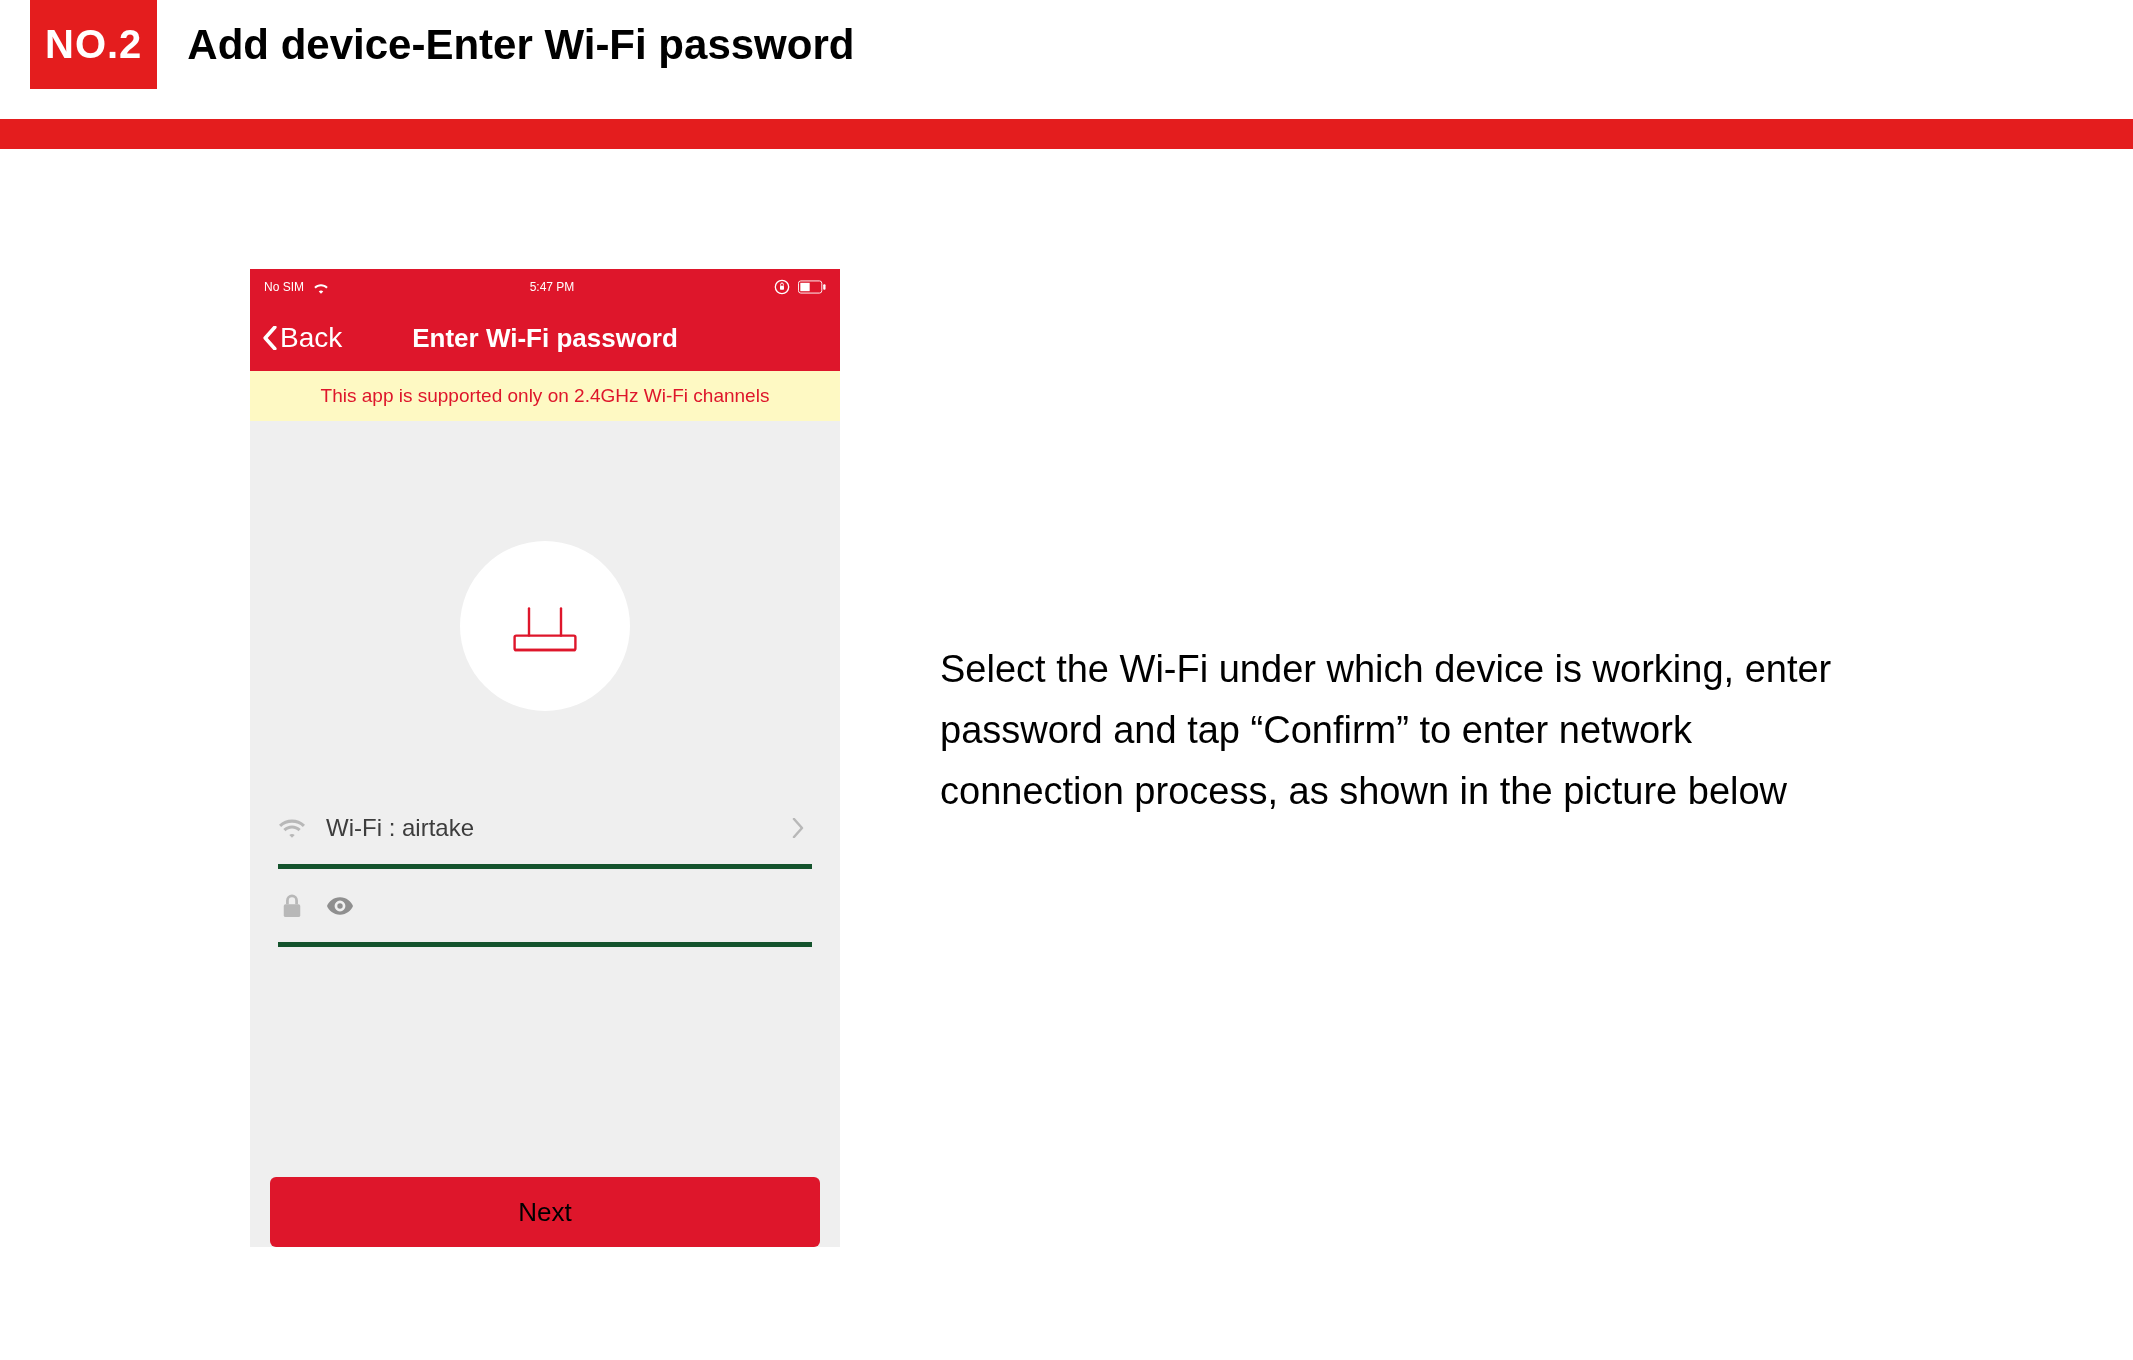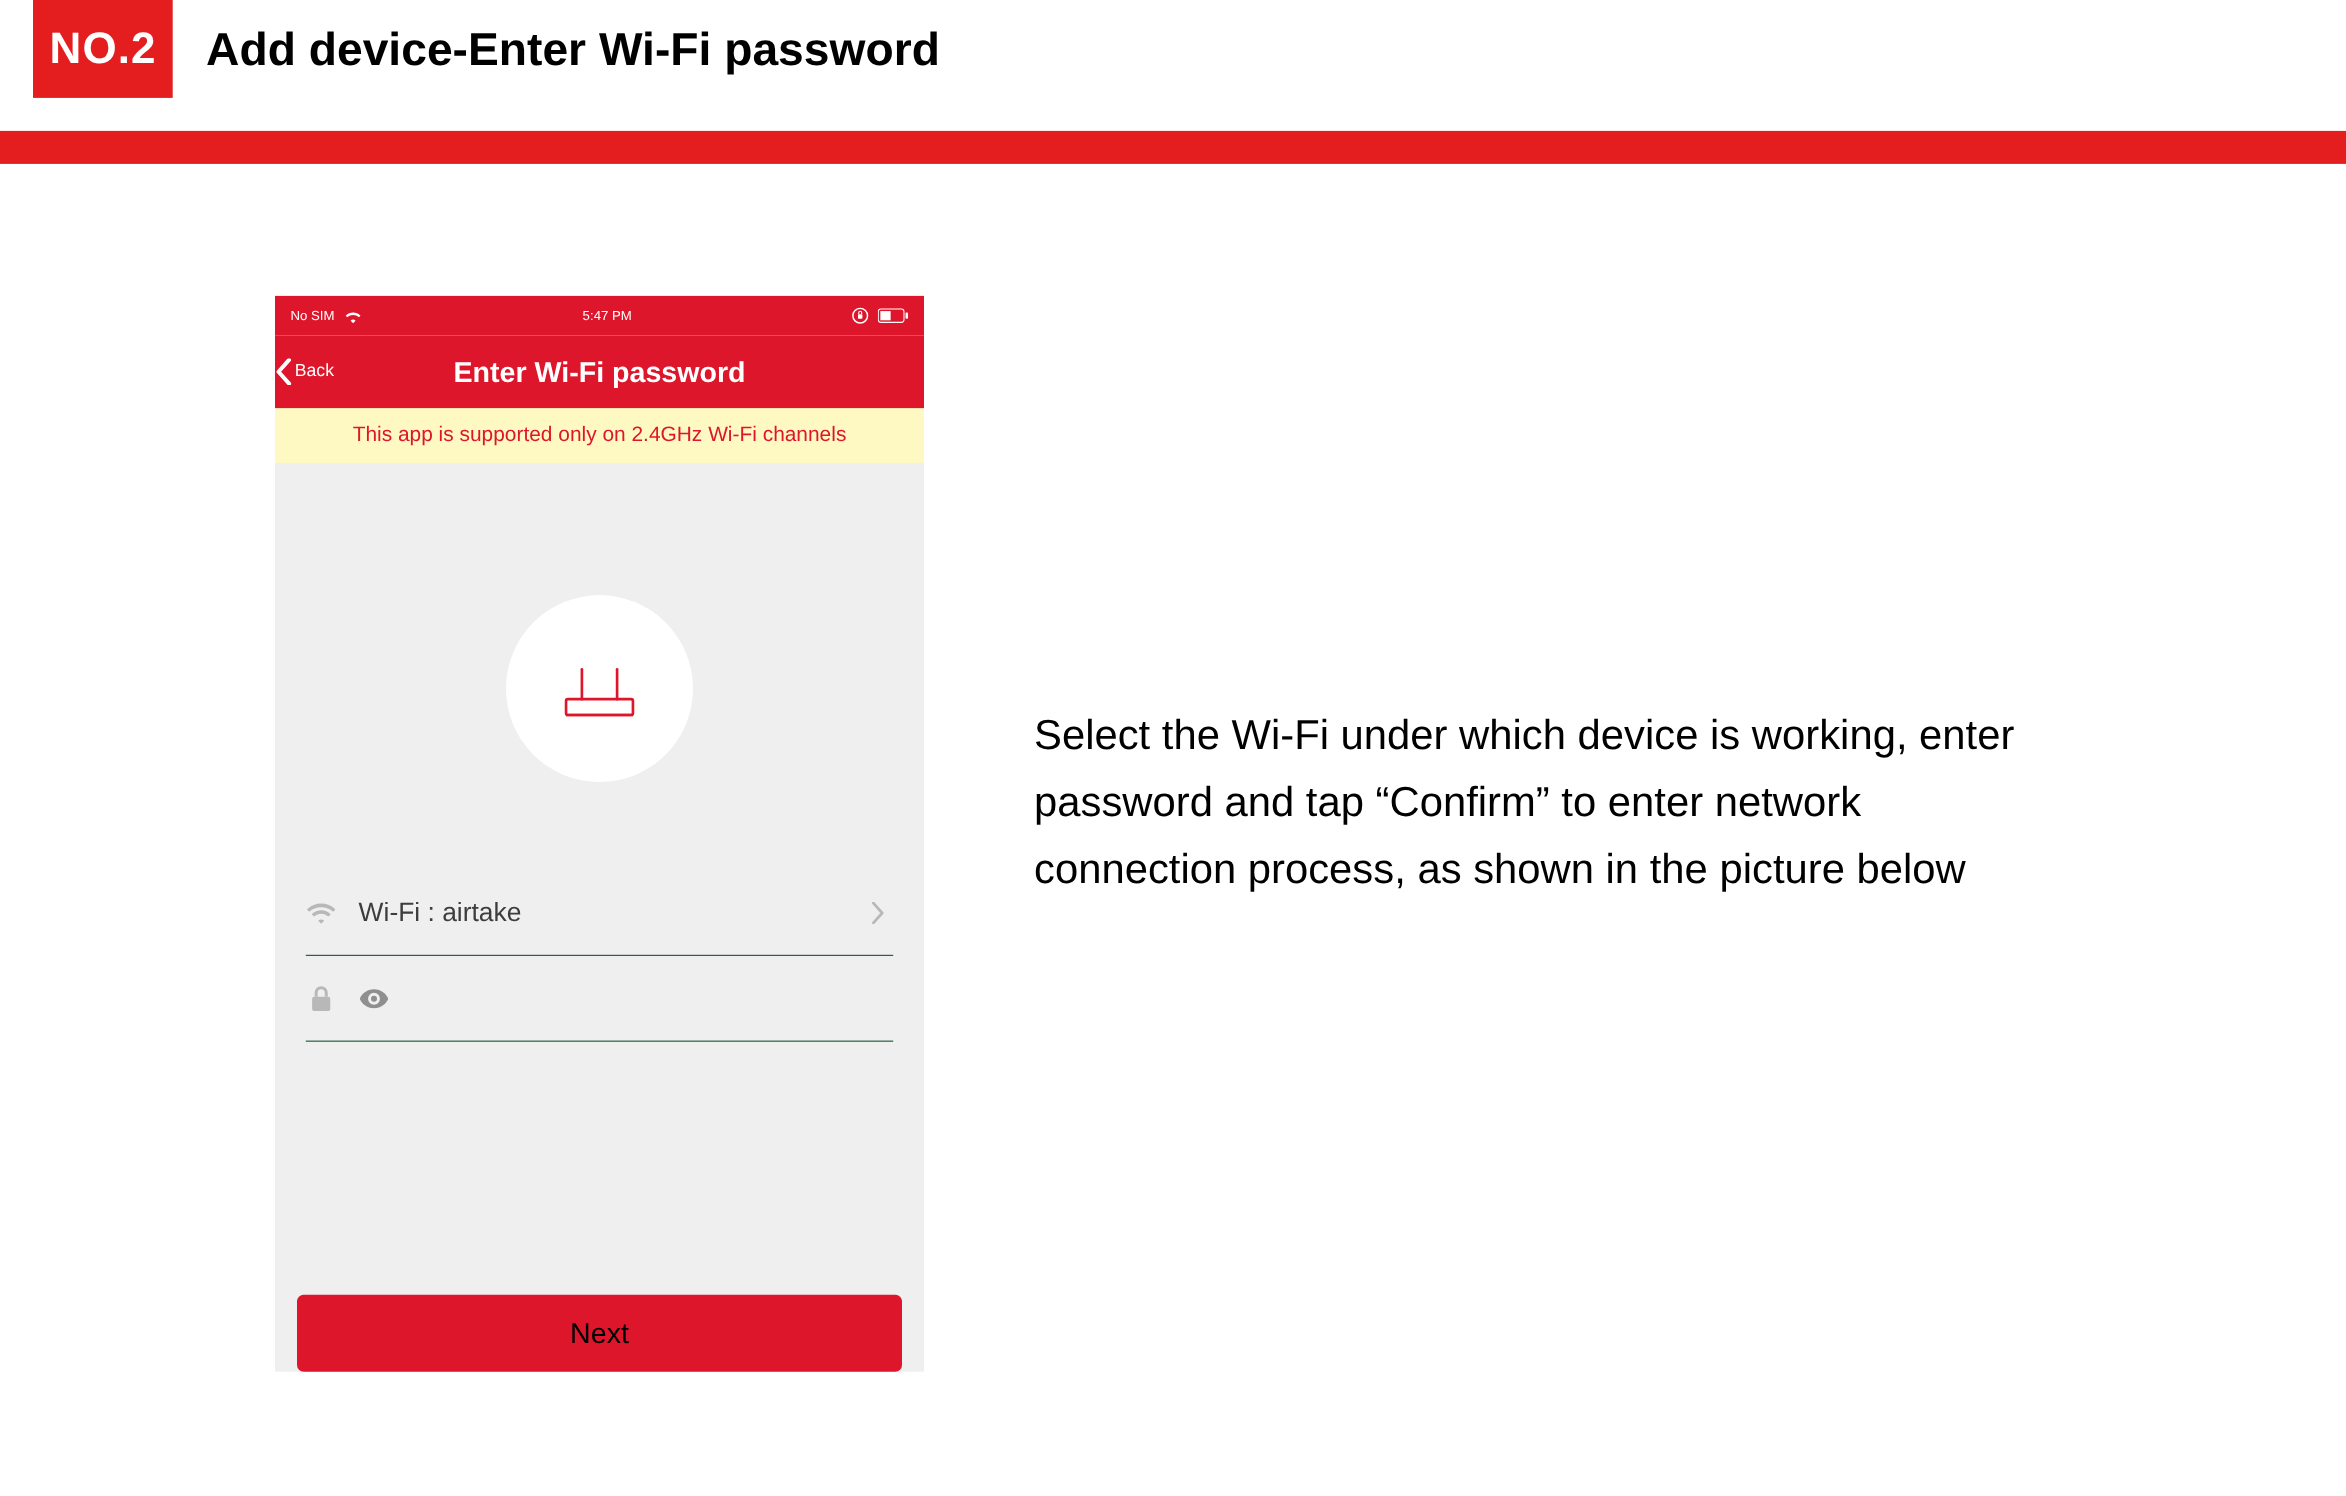--- a/index.html
+++ b/index.html
@@ -74,21 +74,22 @@
       background: #de162b;
       color: #fff;
       display: flex;
       align-items: center;
       position: relative;
     }
     .back-btn {
       display: flex;
       align-items: center;
       gap: 2px;
-      font-size: 16px;
+      font-size: 28px;
+      padding-left: 12px;
       cursor: pointer;
       font-weight: 400;
     }
     .nav-title {
       position: absolute;
       left: 0; right: 0;
       text-align: center;
       font-size: 26px;
       font-weight: 700;
       pointer-events: none;
@@ -118,21 +119,21 @@
     }
 
     .fields {
       padding: 0 28px;
     }
     .field-row {
       height: 78px;
       display: flex;
       align-items: center;
       gap: 20px;
-      border-bottom: 1px solid #14532d;
+      border-bottom: 5px solid #14532d;
     }
     .field-icon {
       width: 28px;
       height: 28px;
       flex: 0 0 28px;
       display: flex;
       align-items: center;
       justify-content: center;
     }
     .wifi-name {

